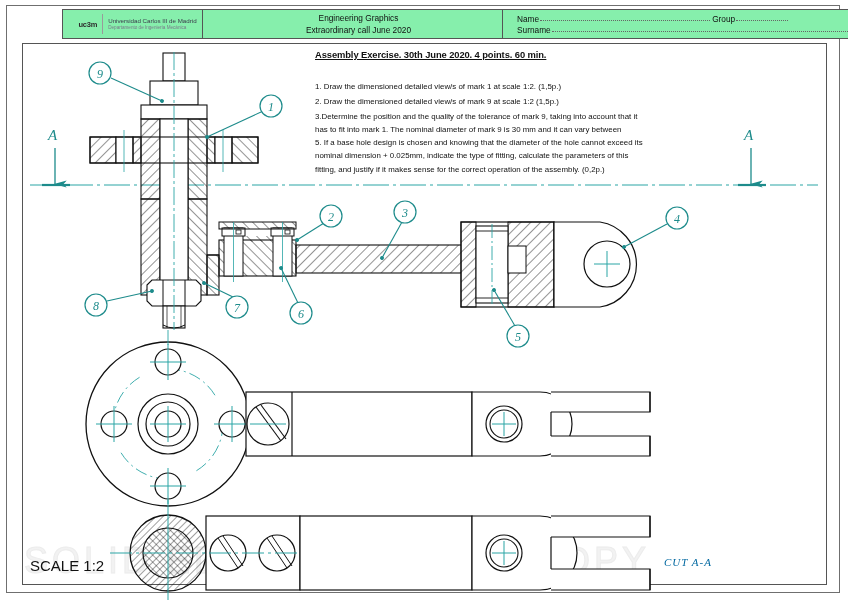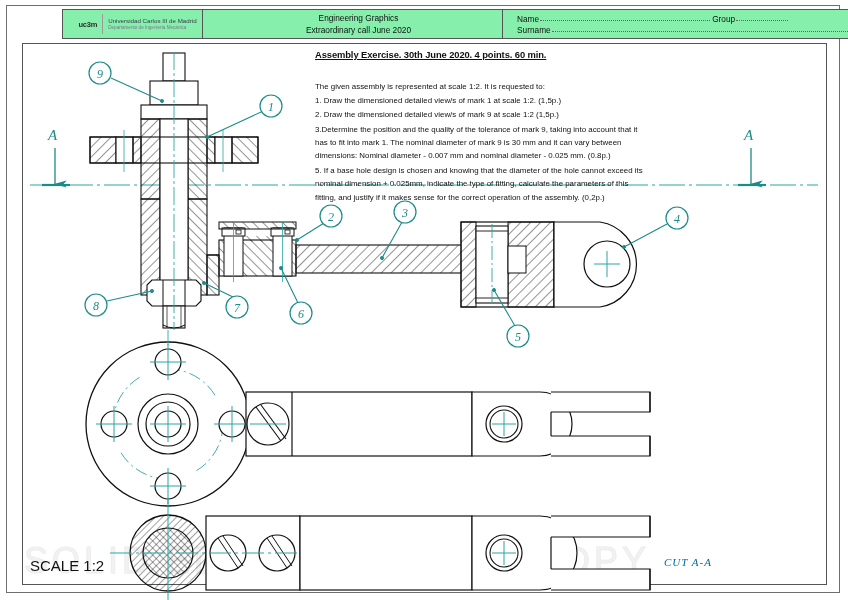--- a/index.html
+++ b/index.html
@@ -505,26 +505,24 @@
         <g>
           <line x1="667" y1="224" x2="624" y2="247" stroke="#1d8b8b" stroke-width="1.1" marker-end="url(#dotTeal)"></line>
           <circle cx="677" cy="218" r="11" fill="#ffffff" stroke="#1d8b8b" stroke-width="1.2"></circle>
           <text x="677" y="222.5" text-anchor="middle" font-family="Liberation Serif, serif" font-style="italic" font-size="12" fill="#1d8b8b">4</text>
         </g>
       </g>
   </svg>
 
   <div class="instructions">
     <div class="ttl">Assembly Exercise. 30th June 2020. 4 points. 60 min.</div>
-    <p class="tight">The given assembly is represented at scale 1:2. It is requested to:</p>
     <p>1. Draw the dimensioned detailed view/s of mark 1 at scale 1:2.  (1,5p.)</p>
     <p>2. Draw the dimensioned detailed view/s of mark 9 at scale 1:2  (1,5p.)</p>
     <p class="tight">3.Determine the position and the quality of the tolerance of mark 9, taking into account that it</p>
     <p class="tight">has to fit into mark 1. The nominal diameter of mark 9 is 30 mm and it can vary between</p>
-    <p>dimensions: Nominal diameter - 0.007 mm  and nominal diameter - 0.025 mm. (0.8p.)</p>
     <p class="tight">5. If a base hole design is chosen and knowing that the diameter of the hole cannot exceed its</p>
     <p class="tight">nominal dimension + 0.025mm, indicate the type of fitting, calculate the parameters of this</p>
     <p>fitting, and justify  if it makes sense for the correct operation of the assembly. (0,2p.)</p>
   </div>
 
   <div class="scale-label">SCALE 1:2</div>
   <div class="cut-label">CUT A-A</div>
 
 </div>
 

